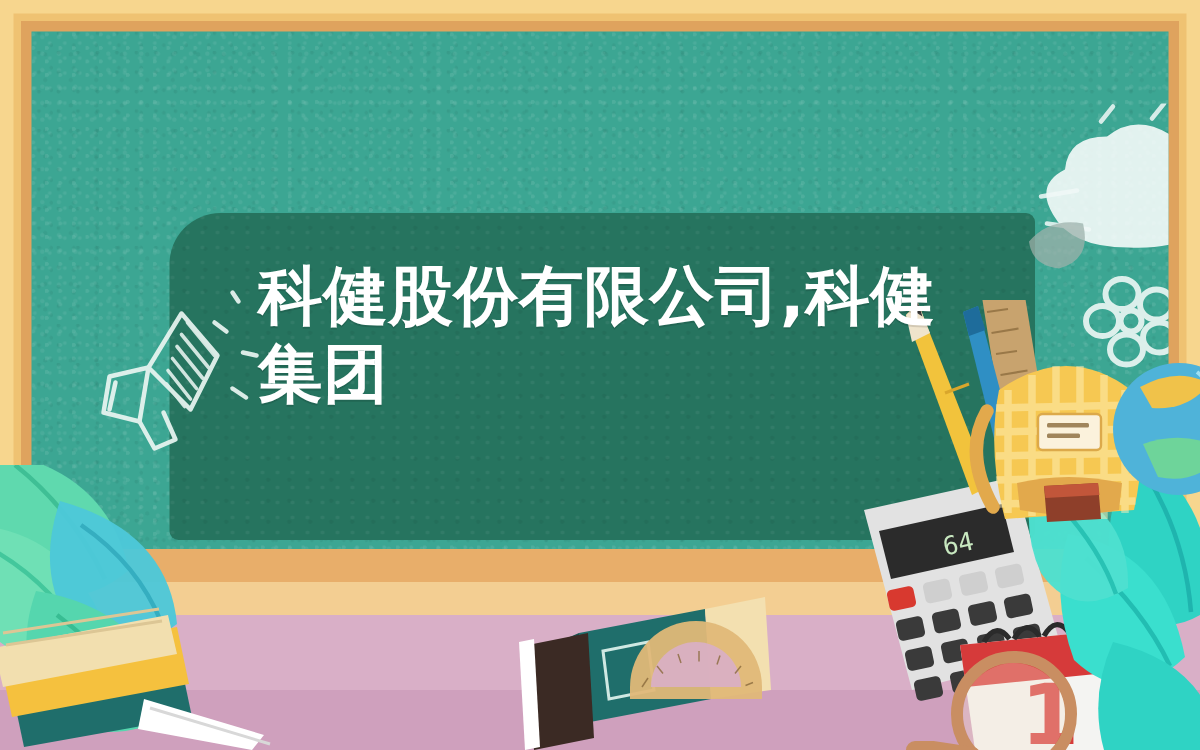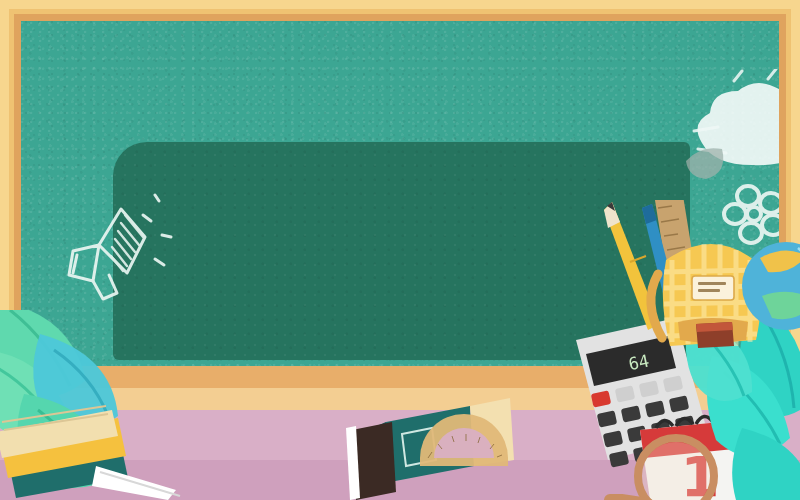--- a/index.html
+++ b/index.html
@@ -307,14 +307,17 @@
 
       <g>
         <circle cx="186" cy="86" r="44" fill="#4FB3D9"></circle>
         <path d="M160 58 Q186 44 206 56 Q192 74 168 72 Z" fill="#F0C24A"></path>
         <path d="M162 96 Q190 86 216 100 Q200 124 172 118 Z" fill="#6ED49A"></path>
         <path d="M198 48 Q224 70 214 106" stroke="#9FE0F2" stroke-width="2.5" fill="none"></path>
       </g>
     </svg>
   </div>
 
+  <div class="title-wrap">
+    <div class="title">科健股份有限公司,科健集团</div>
+  </div>
 
 </div>
 
 </body></html>

